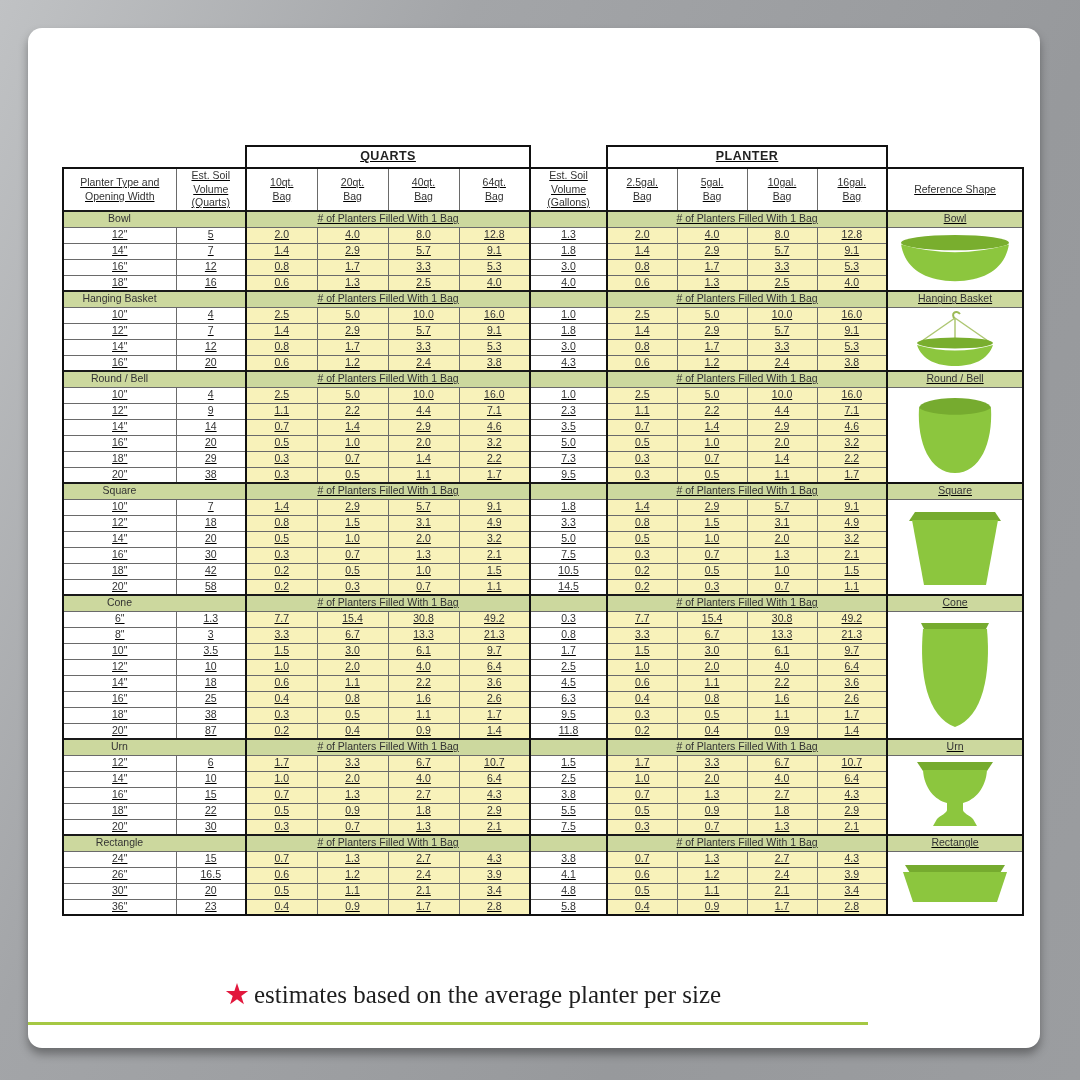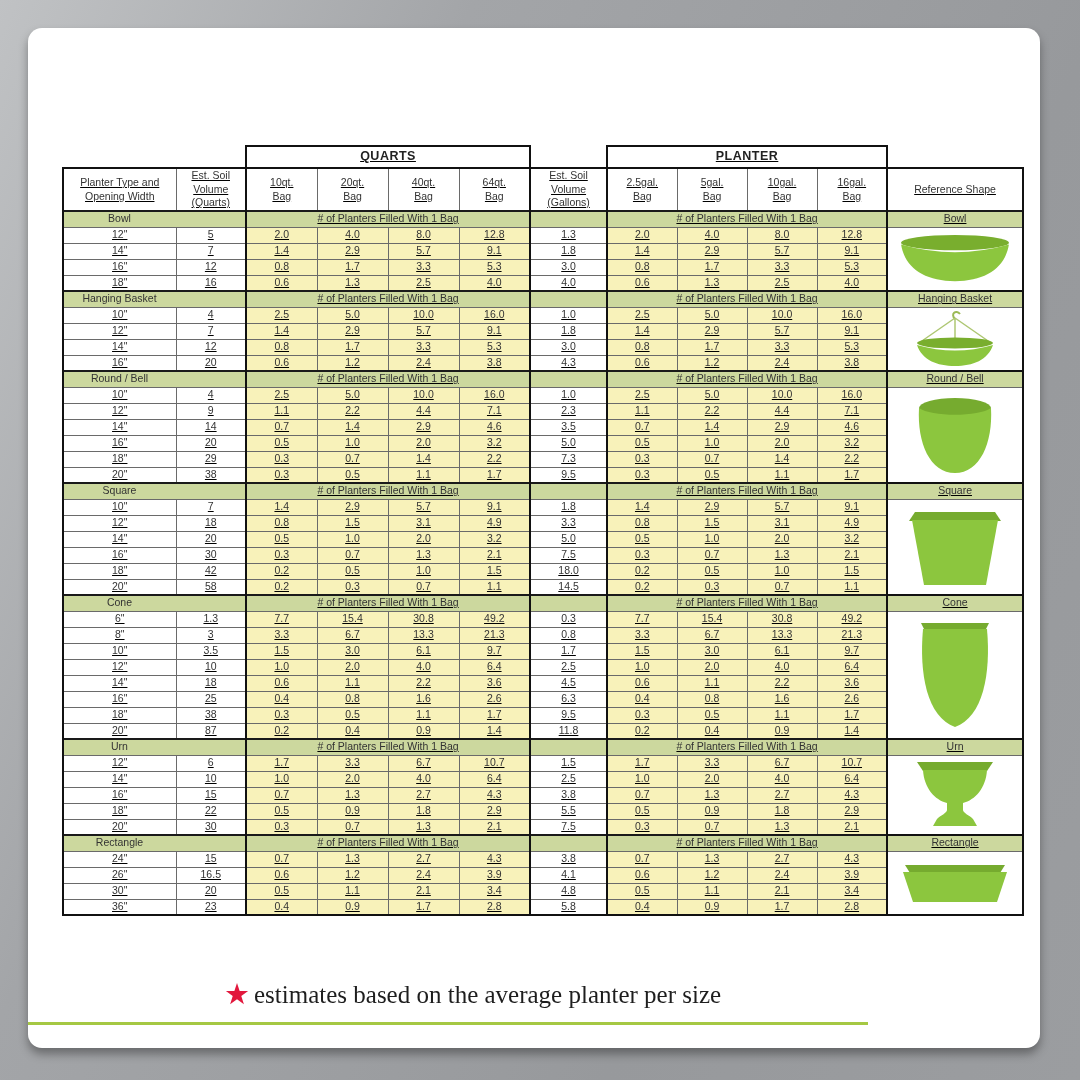--- a/index.html
+++ b/index.html
@@ -388,21 +388,21 @@
             <td class="bag" style="background: rgb(248, 242, 186);">1.3</td>
             <td class="bag" style="background: rgb(248, 242, 186);">2.1</td>
           </tr>
           <tr class="data-row">
             <td class="ol">18"</td>
             <td>42</td>
             <td class="bag bl" style="background: rgb(248, 242, 186);">0.2</td>
             <td class="bag" style="background: rgb(248, 242, 186);">0.5</td>
             <td class="bag" style="background: rgb(248, 242, 186);">1.0</td>
             <td class="bag" style="background: rgb(248, 242, 186);">1.5</td>
-            <td class="bl">18.0</td>
+            <td class="bl">10.5</td>
             <td class="bag bl" style="background: rgb(248, 242, 186);">0.2</td>
             <td class="bag" style="background: rgb(248, 242, 186);">0.5</td>
             <td class="bag" style="background: rgb(248, 242, 186);">1.0</td>
             <td class="bag" style="background: rgb(248, 242, 186);">1.5</td>
           </tr>
           <tr class="data-row">
             <td class="ol">20"</td>
             <td>58</td>
             <td class="bag bl" style="background: rgb(248, 242, 186);">0.2</td>
             <td class="bag" style="background: rgb(248, 242, 186);">0.3</td>

